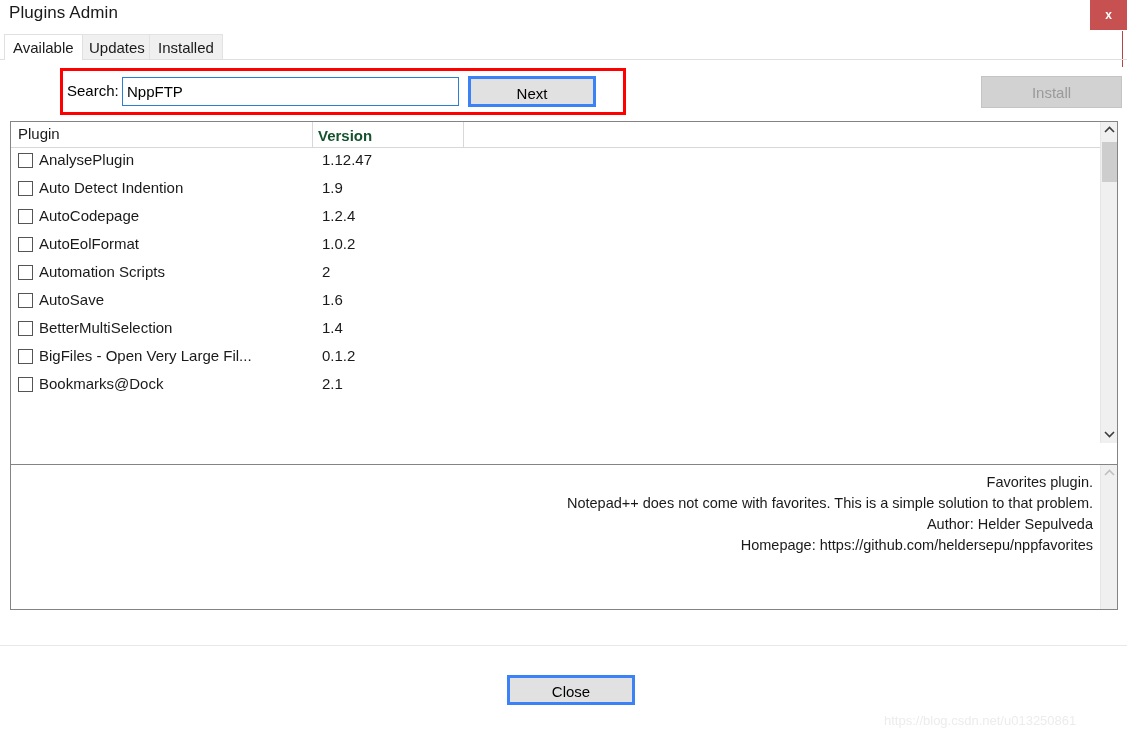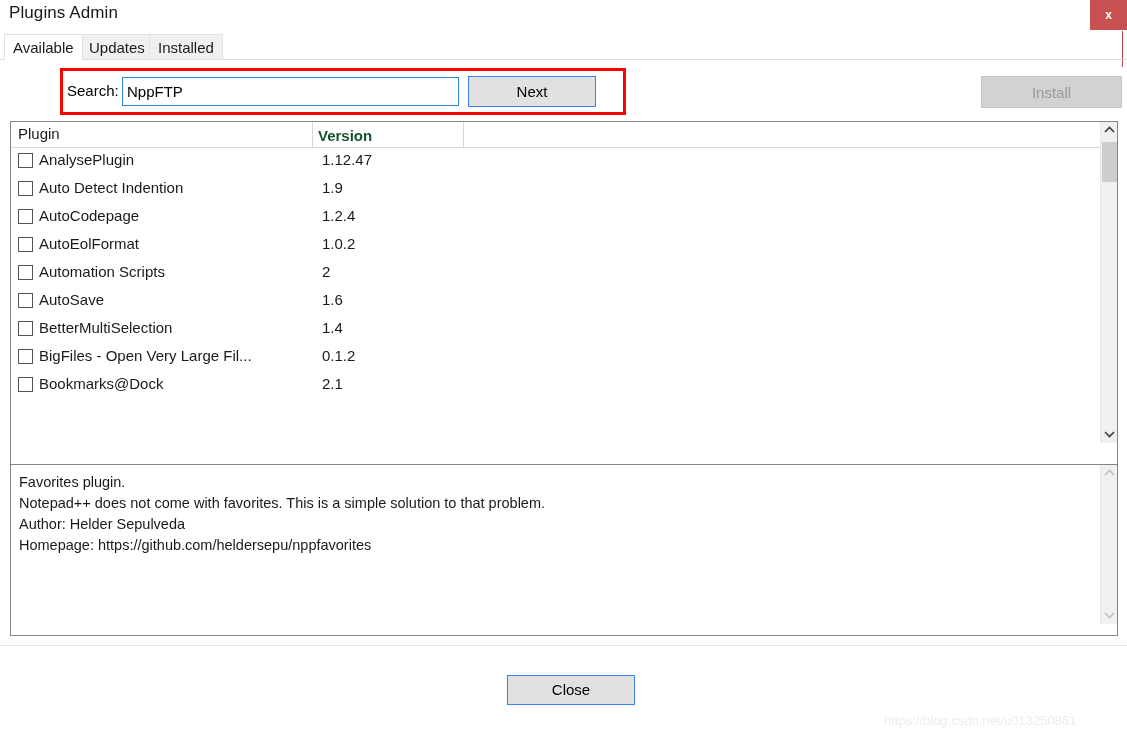--- a/index.html
+++ b/index.html
@@ -120,21 +120,21 @@
     background: #ffffff;
     padding: 0 4px;
     font-family: "Liberation Sans", sans-serif;
     font-size: 15px;
     color: #000000;
     outline: none;
   }
   .btn {
     box-sizing: border-box;
     background: #e1e1e1;
-    border: 1px solid #3b82f6;
+    border: 3px solid #3b82f6;
     font-family: "Liberation Sans", sans-serif;
     font-size: 15px;
     color: #000000;
     text-align: center;
     cursor: pointer;
     padding: 0;
   }
   .btn-next {
     position: absolute;
     left: 468px; top: 76px;
@@ -252,25 +252,26 @@
     left: 1px;
     width: 15px;
     background: #cdcdcd;
     cursor: pointer;
   }
 
   
   .desc-panel {
     position: absolute;
     left: 10px; top: 464px;
-    width: 1108px; height: 172px;
+    width: 1108px; height: 146px;
     box-sizing: border-box;
     border: 1px solid #848484;
     background: #ffffff;
     overflow: hidden;
+    text-align: right;
   }
   .desc-text {
     position: absolute;
     left: 8px; top: 7px;
     right: 24px;
     font-size: 14.5px;
     line-height: 21px;
     color: #1a1a1a;
     white-space: pre-wrap;
   }

